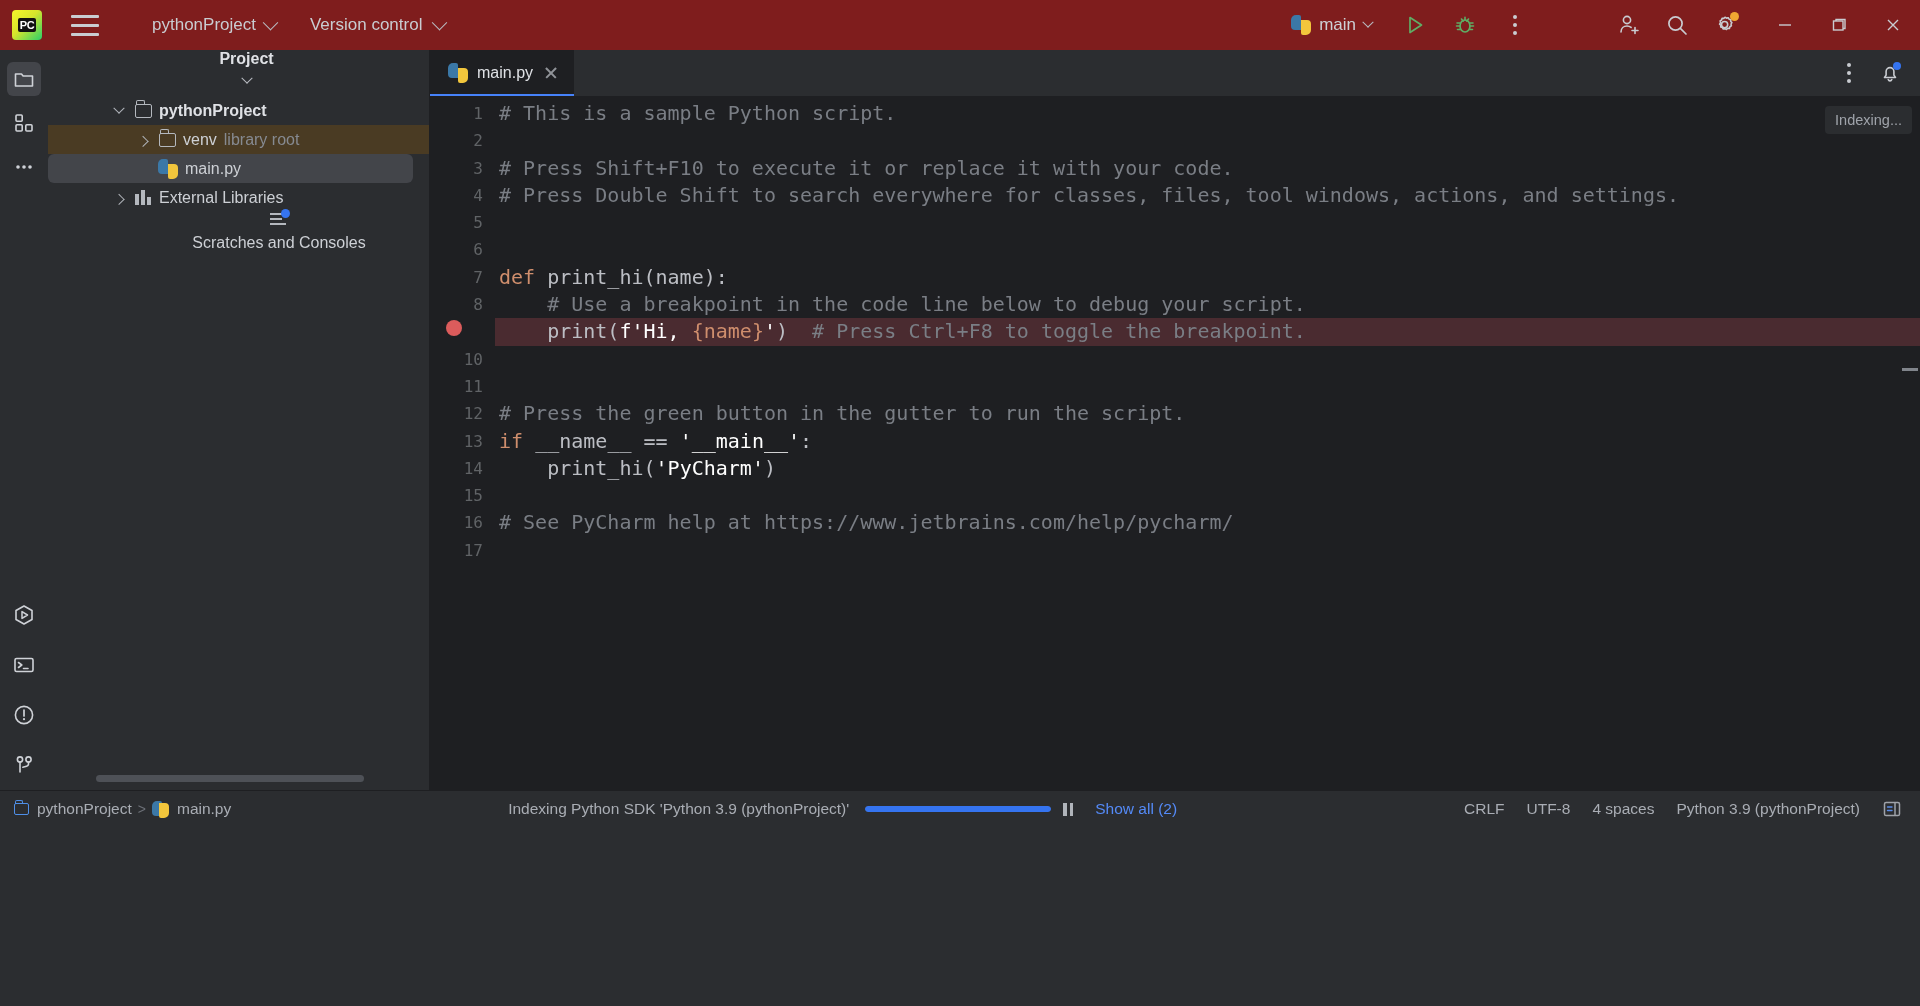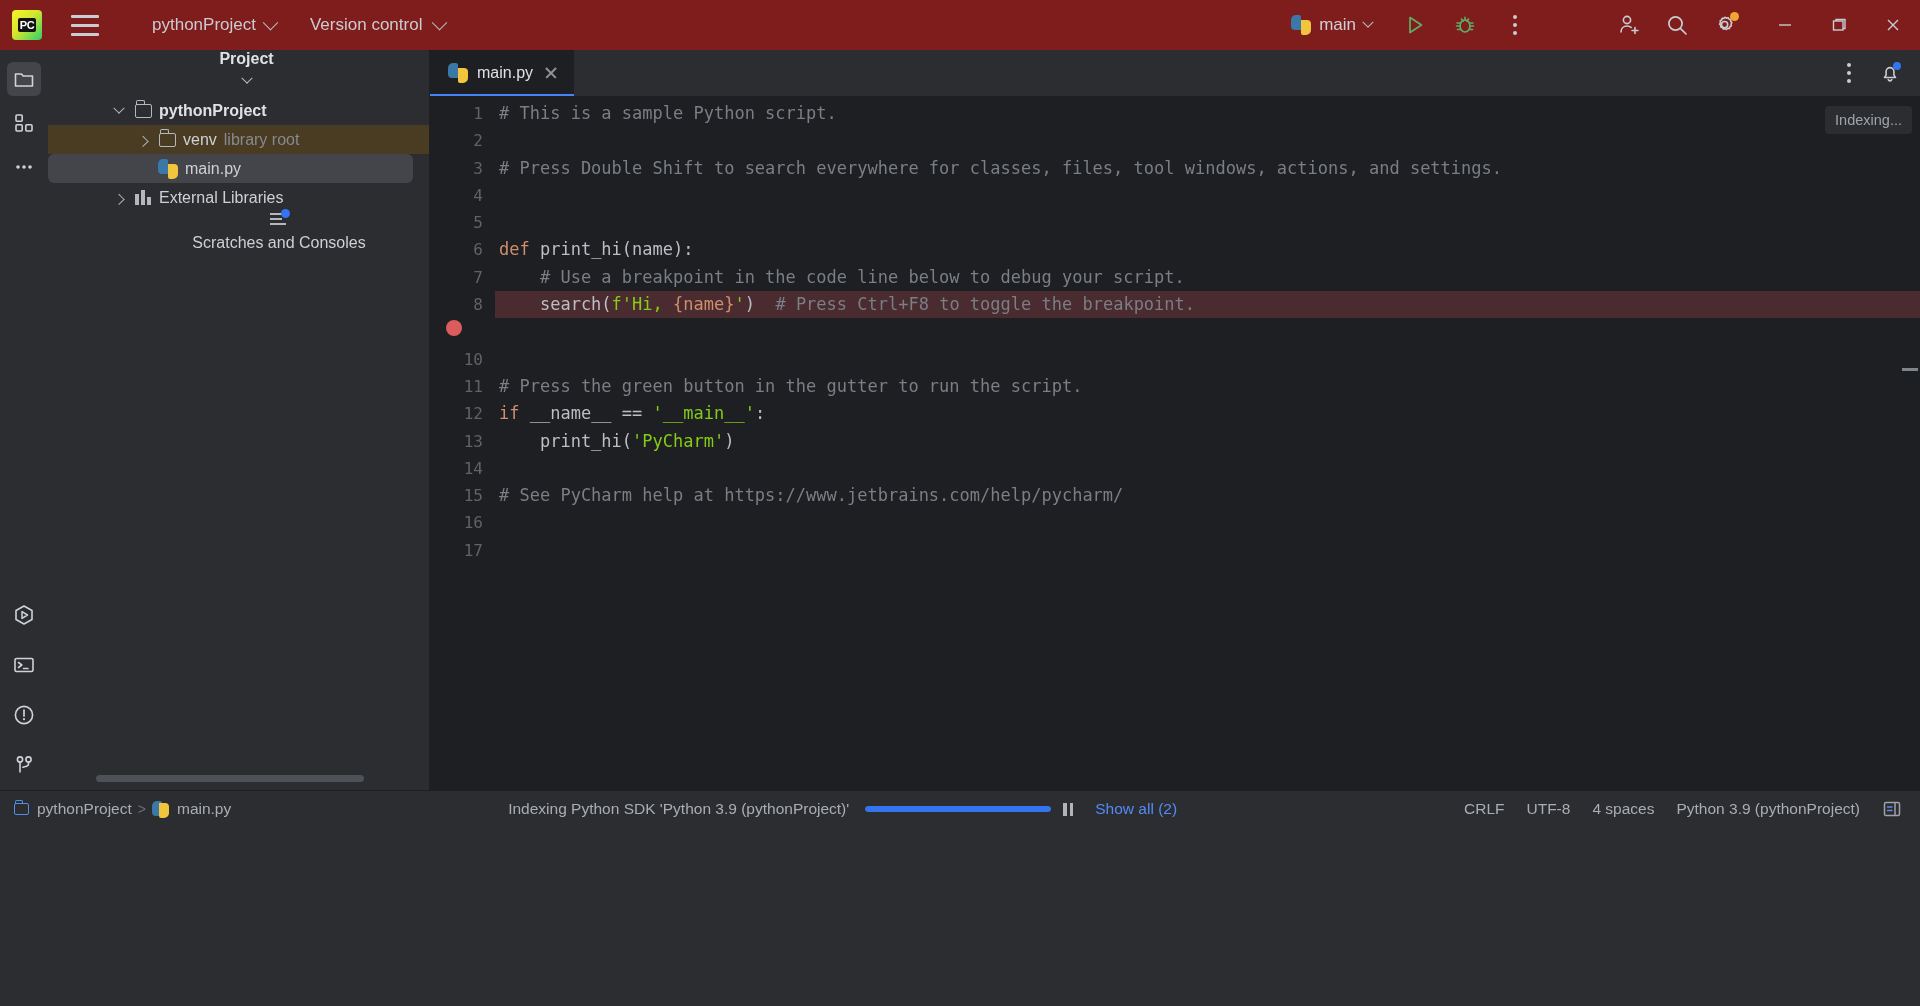--- a/index.html
+++ b/index.html
@@ -199,27 +199,27 @@
   .ln {
     height: 27.3px; line-height: 27.3px; text-align:right; padding-right: 12px;
     color:#606366; font-size:16px;
     font-family: "DejaVu Sans Mono", monospace;
   }
   #code {
     flex:1 1 auto; padding-top: 4px; position:relative; overflow:hidden;
   }
   .cl {
     height: 27.3px; line-height: 27.3px; padding-left: 4px;
-    font-family: "DejaVu Sans Mono", monospace; font-size: 17px;
+    font-family: "DejaVu Sans Mono", monospace; font-size: 20px;
     color:#bcbec4; white-space: pre;
   }
   .cl.bp { background:#4a2b30; }
   .cm  { color:#7a7e85; }
   .kw  { color:#cf8e6d; }
-  .str { color:#84cc16; }
+  .str { color:#ffffff; }
   .fsx { color:#cf8e6d; }
   .txt { color:#bcbec4; }
 
   .bp-dot {
     position:absolute; left: 16px; width: 16px; height: 16px; border-radius:50%;
     background:#db5c5c; cursor:pointer;
   }
   #indexing-chip {
     position:absolute; right: 8px; top: 10px;
     background:#2b2d30; color:#9fa3aa; font-size:14.5px;
@@ -513,26 +513,27 @@
       <div class="ln">14</div>
       <div class="ln">15</div>
       <div class="ln">16</div>
       <div class="ln">17</div>
       <div class="bp-dot" style="top:224px;"></div>
     </div>
 
     <div id="code">
       <div class="cl"><span class="cm"># This is a sample Python script.</span></div>
       <div class="cl"></div>
+      <div class="cl"><span class="cm"># Press Shift+F10 to execute it or replace it with your code.</span></div>
       <div class="cl"><span class="cm"># Press Double Shift to search everywhere for classes, files, tool windows, actions, and settings.</span></div>
       <div class="cl"></div>
       <div class="cl"></div>
       <div class="cl"><span class="kw">def</span><span class="txt"> print_hi(name):</span></div>
       <div class="cl"><span class="cm">    # Use a breakpoint in the code line below to debug your script.</span></div>
-      <div class="cl bp"><span class="txt">    search(</span><span class="str">f'Hi, </span><span class="fsx">{name}</span><span class="str">'</span><span class="txt">)</span><span class="cm">  # Press Ctrl+F8 to toggle the breakpoint.</span></div>
+      <div class="cl bp"><span class="txt">    print(</span><span class="str">f'Hi, </span><span class="fsx">{name}</span><span class="str">'</span><span class="txt">)</span><span class="cm">  # Press Ctrl+F8 to toggle the breakpoint.</span></div>
       <div class="cl"></div>
       <div class="cl"></div>
       <div class="cl"><span class="cm"># Press the green button in the gutter to run the script.</span></div>
       <div class="cl"><span class="kw">if</span><span class="txt"> __name__ == </span><span class="str">'__main__'</span><span class="txt">:</span></div>
       <div class="cl"><span class="txt">    print_hi(</span><span class="str">'PyCharm'</span><span class="txt">)</span></div>
       <div class="cl"></div>
       <div class="cl"><span class="cm"># See PyCharm help at https://www.jetbrains.com/help/pycharm/</span></div>
       <div class="cl"></div>
 
       <div id="indexing-chip">Indexing...</div>

